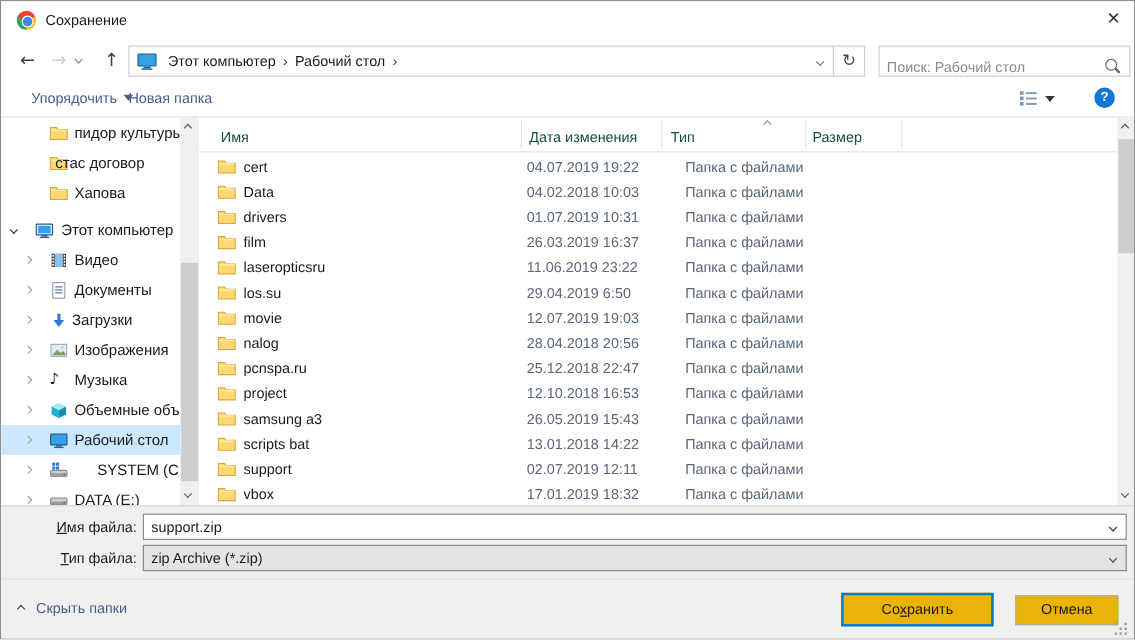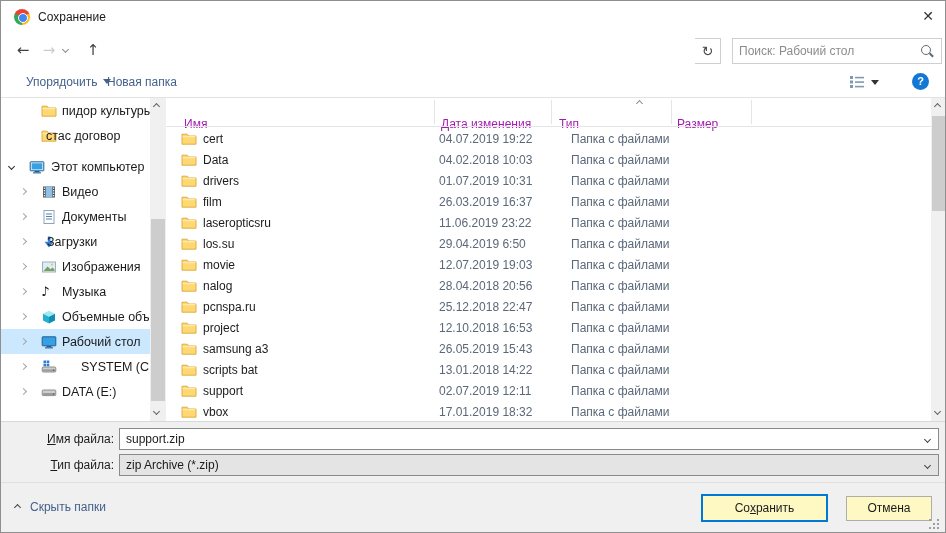--- a/index.html
+++ b/index.html
@@ -32,21 +32,21 @@
   .chev.right { transform:rotate(-45deg); }
   .chev.sm { width:5px; height:5px; border-width:1.3px; }
 
   #addressbar { left:106px; top:37px; width:588px; height:26px; background:#fff; border:1px solid #cfcfcf; display:flex; align-items:center; }
   #addr-root-icon { margin-left:6px; margin-right:4px; width:18px; height:14px; }
   .crumb { padding:0 4px; color:#1a1a1a; white-space:nowrap; }
   .crumb-sep { color:#444; margin:0 2px; }
   #addr-caret { position:absolute; right:8px; color:#777; }
   #refresh-btn { left:694px; top:37px; width:26px; height:26px; border:1px solid #cfcfcf; border-left:none; background:#fff;
     text-align:center; color:#4a4a4a; font-family:"DejaVu Sans",sans-serif; font-size:14px; line-height:24px; }
-  #searchbox { left:731px; top:37px; width:210px; height:26px; background:#fff; border:1px solid #cfcfcf; display:flex; align-items:center; }
+  #searchbox { left:731px; top:37px; width:210px; height:26px; background:#fff; border:1px solid #cfcfcf; display:flex; align-items:flex-end; }
   #search-input { flex:1; border:none; outline:none; font:inherit; color:#1b1b1b; padding:0 6px; background:transparent; }
   #search-input::placeholder { color:#8c8c8c; opacity:1; }
   #search-glass { position:relative; width:16px; height:16px; margin-right:6px; }
   #search-glass::before { content:""; position:absolute; left:2px; top:2px; width:8px; height:8px; border:1.5px solid #5f6a73; border-radius:50%; }
   #search-glass::after { content:""; position:absolute; left:10px; top:11px; width:5px; height:1.6px; background:#5f6a73; transform:rotate(45deg); }
 
   
   #toolbar { left:0; top:64px; width:100%; height:33px; background:#fff; border-bottom:1px solid #e2e2e2; }
   .tool-link { position:absolute; top:74px; color:#44618c; white-space:nowrap; }
   #organize-btn { left:25px; }
@@ -65,21 +65,21 @@
   .side-chev { position:absolute; color:#a6a6a6; }
   .side-chev.expanded { color:#2b2b2b; }
   .side-icon { position:absolute; width:16px; height:16px; }
   .side-label { position:absolute; white-space:nowrap; color:#1a1a1a; font-size:12.5px; }
   #tree-scroll { left:149px; top:97px; width:16px; height:323px; background:#f0f0f0; }
   .scroll-arrow { position:absolute; left:4px; color:#606060; }
   #tree-thumb { left:150px; top:218px; width:14px; height:182px; background:#cdcdcd; }
 
   
   #list-pane { left:165px; top:97px; width:765px; height:323px; background:#fff; }
-  .col-header { position:absolute; top:116px; color:#a21caf; }
+  .col-header { position:absolute; top:106px; color:#14532d; }
   .col-divider { position:absolute; top:99px; width:1px; height:24px; background:#e5e5e5; }
   #header-underline { left:165px; top:125px; width:765px; height:1px; background:#e5e5e5; }
   #sort-caret { left:636px; top:100px; color:#8a9197; }
   #rows { left:165px; top:128px; width:765px; height:292px; overflow:hidden; }
   .file-row { position:relative; height:21px; }
   .cell { position:absolute; top:3px; white-space:nowrap; }
   .cell.name { left:37px; color:#1b1b1b; }
   .cell.icon { left:15px; top:2px; width:16px; height:16px; }
   .cell.date { left:273px; color:#5a6878; }
   .cell.type { left:405px; color:#5a6878; }
@@ -94,21 +94,21 @@
   #filename-field { left:118px; top:427px; width:820px; height:22px; background:#fff; border:1px solid #8a8a8a; display:flex; align-items:center; }
   #filename-input { flex:1; border:none; outline:none; font:inherit; padding:0 6px; color:#1b1b1b; background:transparent; }
   #filetype-field { left:118px; top:453px; width:820px; height:22px; background:#e4e4e4; border:1px solid #8a8a8a; display:flex; align-items:center; }
   #filetype-value { flex:1; padding:0 6px; color:#1b1b1b; white-space:nowrap; }
   .field-caret { margin-right:8px; color:#444; }
 
   
   #bottombar { left:0; top:481px; width:100%; height:52px; background:#f0f0f0; border-top:1px solid #dfdfdf; }
   #hide-folders { left:14px; top:499px; display:flex; align-items:center; gap:10px; color:#44618c; }
   #hide-folders .chev { color:#444; }
-  .dlg-btn { position:absolute; background:#fef9c3; text-align:center; color:#1b1b1b; }
+  .dlg-btn { position:absolute; background:#eab308; text-align:center; color:#1b1b1b; }
   #save-btn { left:700px; top:493px; width:127px; height:28px; border:2px solid #0078d7; line-height:24px; }
   #cancel-btn { left:845px; top:495px; width:86px; height:25px; border:1px solid #adadad; line-height:23px; }
   #resize-grip { left:928px; top:518px; width:12px; height:12px; }
   #resize-grip i { position:absolute; width:2px; height:2px; background:#9f9f9f;
     box-shadow:0 8px #9f9f9f, 4px 8px #9f9f9f, 8px 8px #9f9f9f, 4px 4px #9f9f9f, 8px 4px #9f9f9f, 8px 0 #9f9f9f; }
   svg { display:block; }
 </style>
 </head>
 <body>
 
@@ -119,20 +119,31 @@
     <div id="window-title" class="abs">Сохранение</div>
     <div id="close-btn" class="abs">✕</div>
   </div>
 
   <div id="navrow" class="abs"></div>
   <div id="back-btn" class="abs nav-glyph">←</div>
   <div id="fwd-btn" class="abs nav-glyph">→</div>
   <span id="recent-btn" class="abs chev down sm" style="color:#8a8a8a"></span>
   <div id="up-btn" class="abs nav-glyph">↑</div>
 
+  <div id="addressbar" class="abs">
+    <span id="addr-root-icon">
+      <svg width="18" height="15" viewBox="0 0 18 15">
+          <rect x="1" y="1" width="15" height="10" rx="0.5" fill="#36a0e4" stroke="#1f5f94"></rect>
+          <rect x="5.5" y="11.5" width="6" height="1.4" fill="#1f5f94"></rect>
+          <rect x="4" y="13" width="9" height="1.2" fill="#1f5f94"></rect>
+        </svg>
+    </span>
+    <span id="crumbs"><span class="crumb">Этот компьютер</span><span class="crumb-sep">›</span><span class="crumb">Рабочий стол</span><span class="crumb-sep">›</span></span>
+    <span id="addr-caret" class="chev down sm"></span>
+  </div>
   <div id="refresh-btn" class="abs">↻</div>
   <div id="searchbox" class="abs">
     <input id="search-input" placeholder="Поиск: Рабочий стол" style="">
     <span id="search-glass"></span>
   </div>
 
   <div id="toolbar" class="abs"></div>
   <div id="organize-btn" class="abs tool-link">
     <span>Упорядочить</span><span id="organize-caret"></span>
   </div>
@@ -166,20 +177,29 @@
       </div>
       <div class="side-item">
         <span class="side-icon" style="left: 40px;">
           <svg width="16" height="16" viewBox="0 0 16 16">
             <path d="M1 3.2h5.2l1.3 1.8H15v8.2H1z" fill="#ffd873" stroke="#d8a938" stroke-width="0.9"></path>
             <path d="M1.6 5.6h12.8" stroke="#ffe9a8" stroke-width="1.3"></path>
           </svg>
         </span>
         <span class="side-label" style="left: 45px;">стас договор</span>
       </div>
+      <div class="side-item">
+        <span class="side-icon" style="left: 40px;">
+          <svg width="16" height="16" viewBox="0 0 16 16">
+            <path d="M1 3.2h5.2l1.3 1.8H15v8.2H1z" fill="#ffd873" stroke="#d8a938" stroke-width="0.9"></path>
+            <path d="M1.6 5.6h12.8" stroke="#ffe9a8" stroke-width="1.3"></path>
+          </svg>
+        </span>
+        <span class="side-label" style="left: 61px;">Хапова</span>
+      </div>
       <div class="side-gap"></div>
       <div class="side-item">
         <span class="side-chev chev sm down expanded" style="left: 8px;"></span>
         <span class="side-icon" style="left: 28px;">
           <svg width="16" height="16" viewBox="0 0 16 16">
             <rect x="1.2" y="2.8" width="13.6" height="9" rx="0.5" fill="#d6e9f8" stroke="#1f5f94"></rect>
             <rect x="2.8" y="4.3" width="10.4" height="6" fill="#36a0e4"></rect>
             <rect x="5.5" y="12" width="5" height="1.2" fill="#1f5f94"></rect>
             <rect x="4" y="13.3" width="8" height="1.1" fill="#1f5f94"></rect>
           </svg>
@@ -221,21 +241,21 @@
         <span class="side-label" style="left: 61px;">Документы</span>
       </div>
       <div class="side-item">
         <span class="side-chev chev sm right" style="left: 20px;"></span>
         <span class="side-icon" style="left: 40px;">
           <svg width="16" height="16" viewBox="0 0 16 16">
             <rect x="6.8" y="2.5" width="2.6" height="5.2" fill="#2f7cd6"></rect>
             <path d="M3.6 7.7h8.9L8 13.4z" fill="#2f7cd6"></path>
           </svg>
         </span>
-        <span class="side-label" style="left: 46px;">Загрузки</span>
+        <span class="side-label" style="left: 59px;">Загрузки</span>
       </div>
       <div class="side-item">
         <span class="side-chev chev sm right" style="left: 20px;"></span>
         <span class="side-icon" style="left: 40px;">
           <svg width="16" height="16" viewBox="0 0 16 16">
             <rect x="1.5" y="3" width="13" height="10" fill="#dcedf9" stroke="#9fb0c0"></rect>
             <path d="M2.5 12 L6.5 7.5 L9.5 10.2 L11.5 8.6 L13.5 10.6 V12z" fill="#7ba05b"></path>
             <circle cx="11" cy="5.6" r="1.1" fill="#e8c84a"></circle>
           </svg>
         </span>

